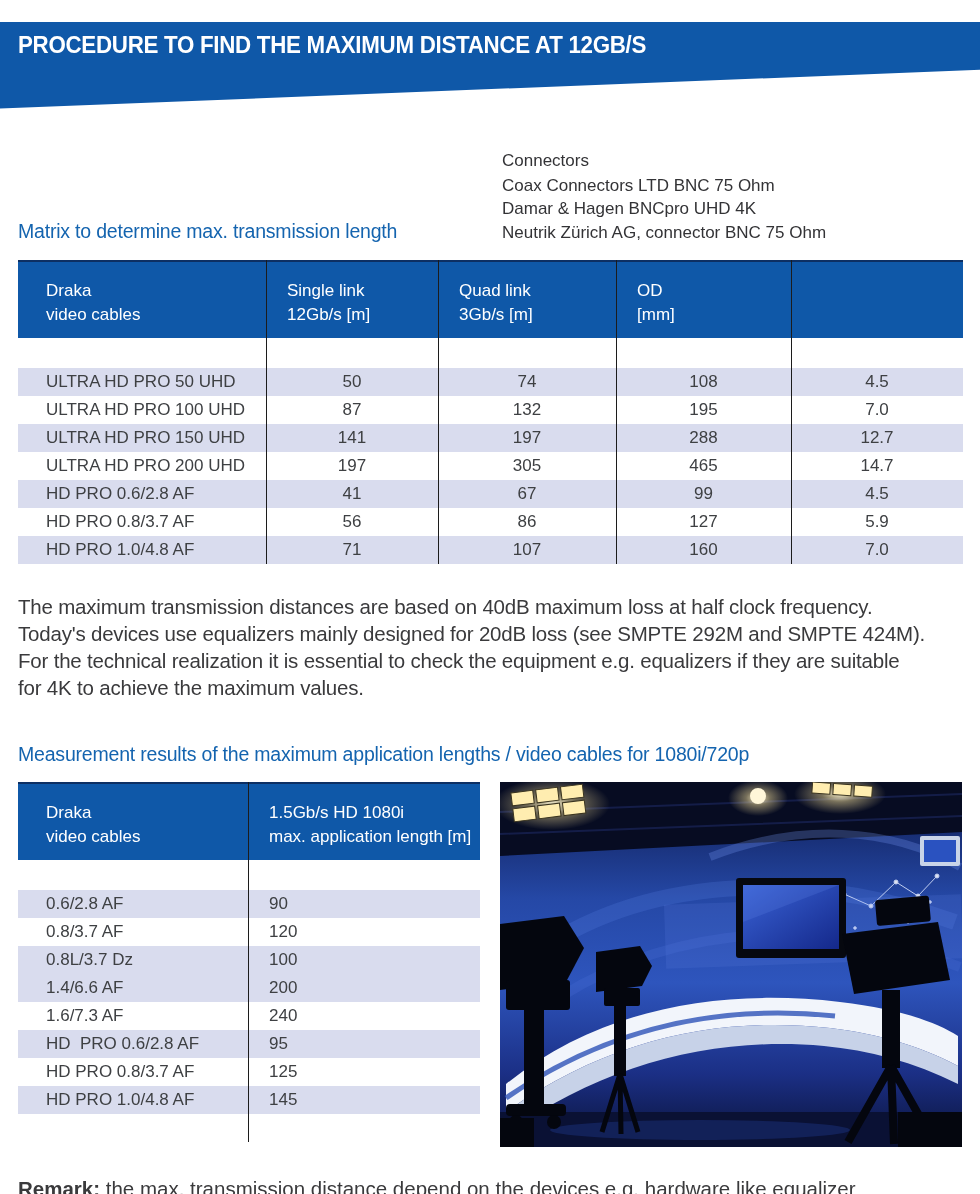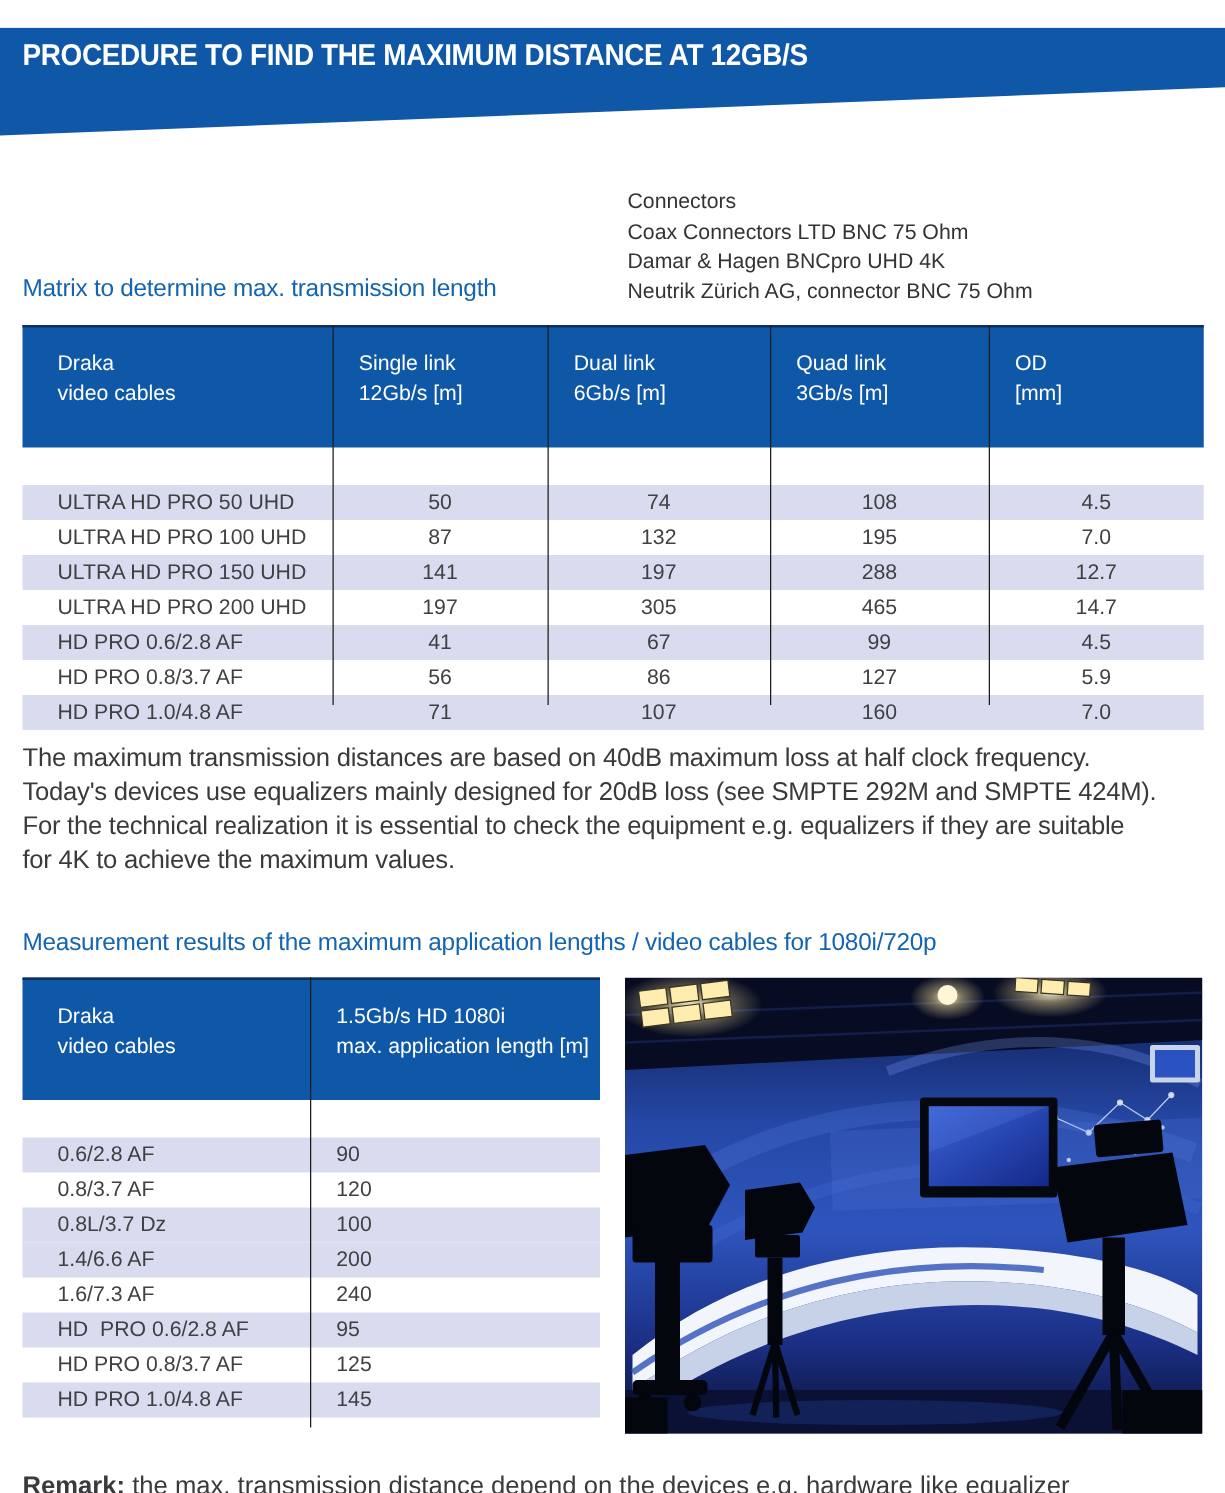--- a/index.html
+++ b/index.html
@@ -21,21 +21,21 @@
   
   .section-heading{position:absolute;left:18px;margin:0;font-size:19.5px;font-weight:500;
                    color:#1464af;white-space:nowrap;letter-spacing:-0.2px;}
   .h-matrix{top:198px;}
   .h-measure{top:721px;}
 
   
   .dtable{position:absolute;background:#ffffff;}
   .t1{left:18px;top:238px;width:945px;height:304px;}
   .t2{left:18px;top:760px;width:462px;height:360px;}
-  .thead{display:grid;height:98px;background:#0f58a8;border-top:2px solid #0d2f63;
+  .thead{display:grid;height:78px;background:#0f58a8;border-top:2px solid #0d2f63;
          box-sizing:border-box;}
   .t1 .thead,.t1 .trow{grid-template-columns:248px 172px 178px 175px 172px;}
   .t2 .thead,.t2 .trow{grid-template-columns:230px 232px;}
   .th{padding-top:17px;padding-left:21px;color:#ffffff;font-size:17px;line-height:24px;}
   .th:first-child{padding-left:28px;}
   .th span{display:block;white-space:nowrap;}
   .tgap{height:30px;}
   .trow{display:grid;height:28px;line-height:28px;font-size:17px;color:#3e4043;}
   .row-shaded{background:#d9dcee;}
   .cell-name{padding-left:28px;white-space:pre;}
@@ -86,24 +86,20 @@
     <div class="vsep vsep4"></div>
 
     <div class="thead">
       <div class="th">
         <span>Draka</span>
         <span>video cables</span>
       </div>
       <div class="th">
         <span>Single link</span>
         <span>12Gb/s [m]</span>
-      </div>
-      <div class="th">
-        <span>Dual link</span>
-        <span>6Gb/s [m]</span>
       </div>
       <div class="th">
         <span>Quad link</span>
         <span>3Gb/s [m]</span>
       </div>
       <div class="th">
         <span>OD</span>
         <span>[mm]</span>
       </div>
     </div>

